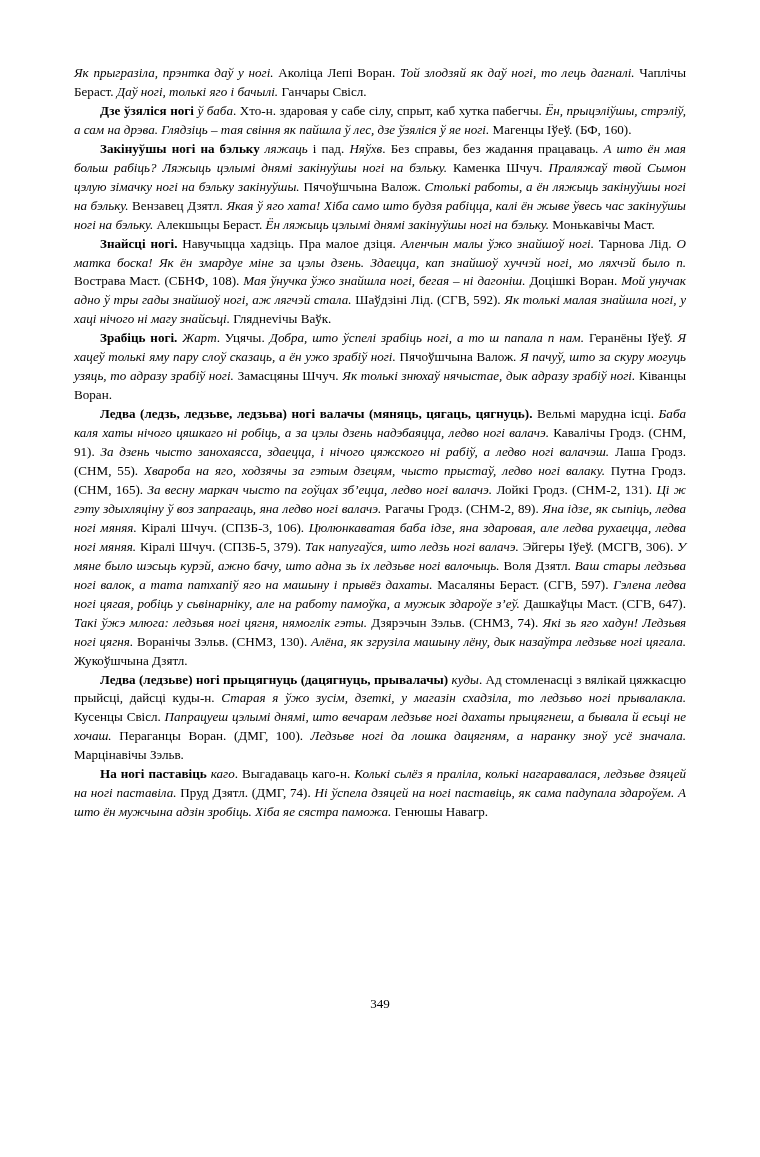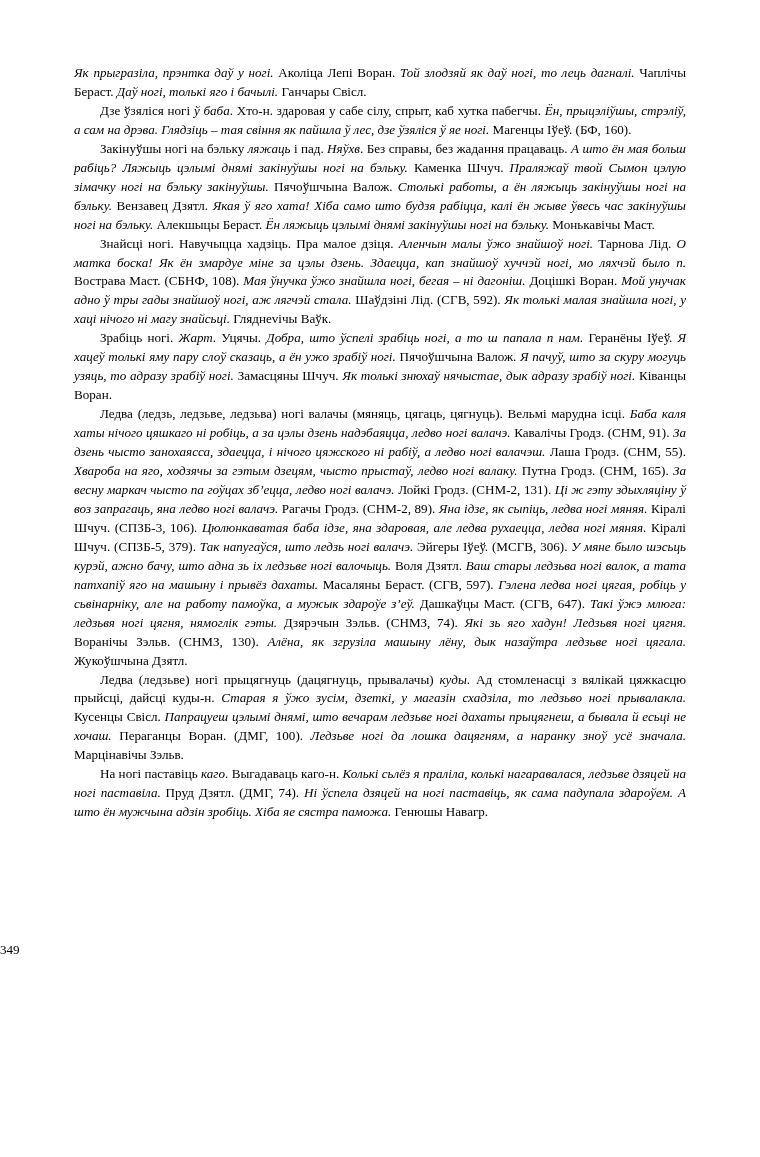--- a/index.html
+++ b/index.html
@@ -33,35 +33,35 @@
     line-height: 18.95px;
     text-align: justify;
     text-justify: inter-word;
     text-indent: 26px;
     hyphens: none;
   }
   p.para.cont {
     text-indent: 0;
   }
   .hw {
-    font-weight: normal;
+    font-weight: bold;
   }
   .it {
     font-style: italic;
   }
   .ro {
     font-style: normal;
     font-weight: normal;
   }
   .page-number {
     position: absolute;
     left: 0;
-    top: 942px;
+    top: 996px;
     width: 760px;
-    text-align: left;
+    text-align: center;
     font-size: 13.1px;
     font-family: "Liberation Serif", "DejaVu Serif", serif;
   }
 </style>
 </head>
 <body>
 
 <div class="page">
 
   <div class="text-block">

